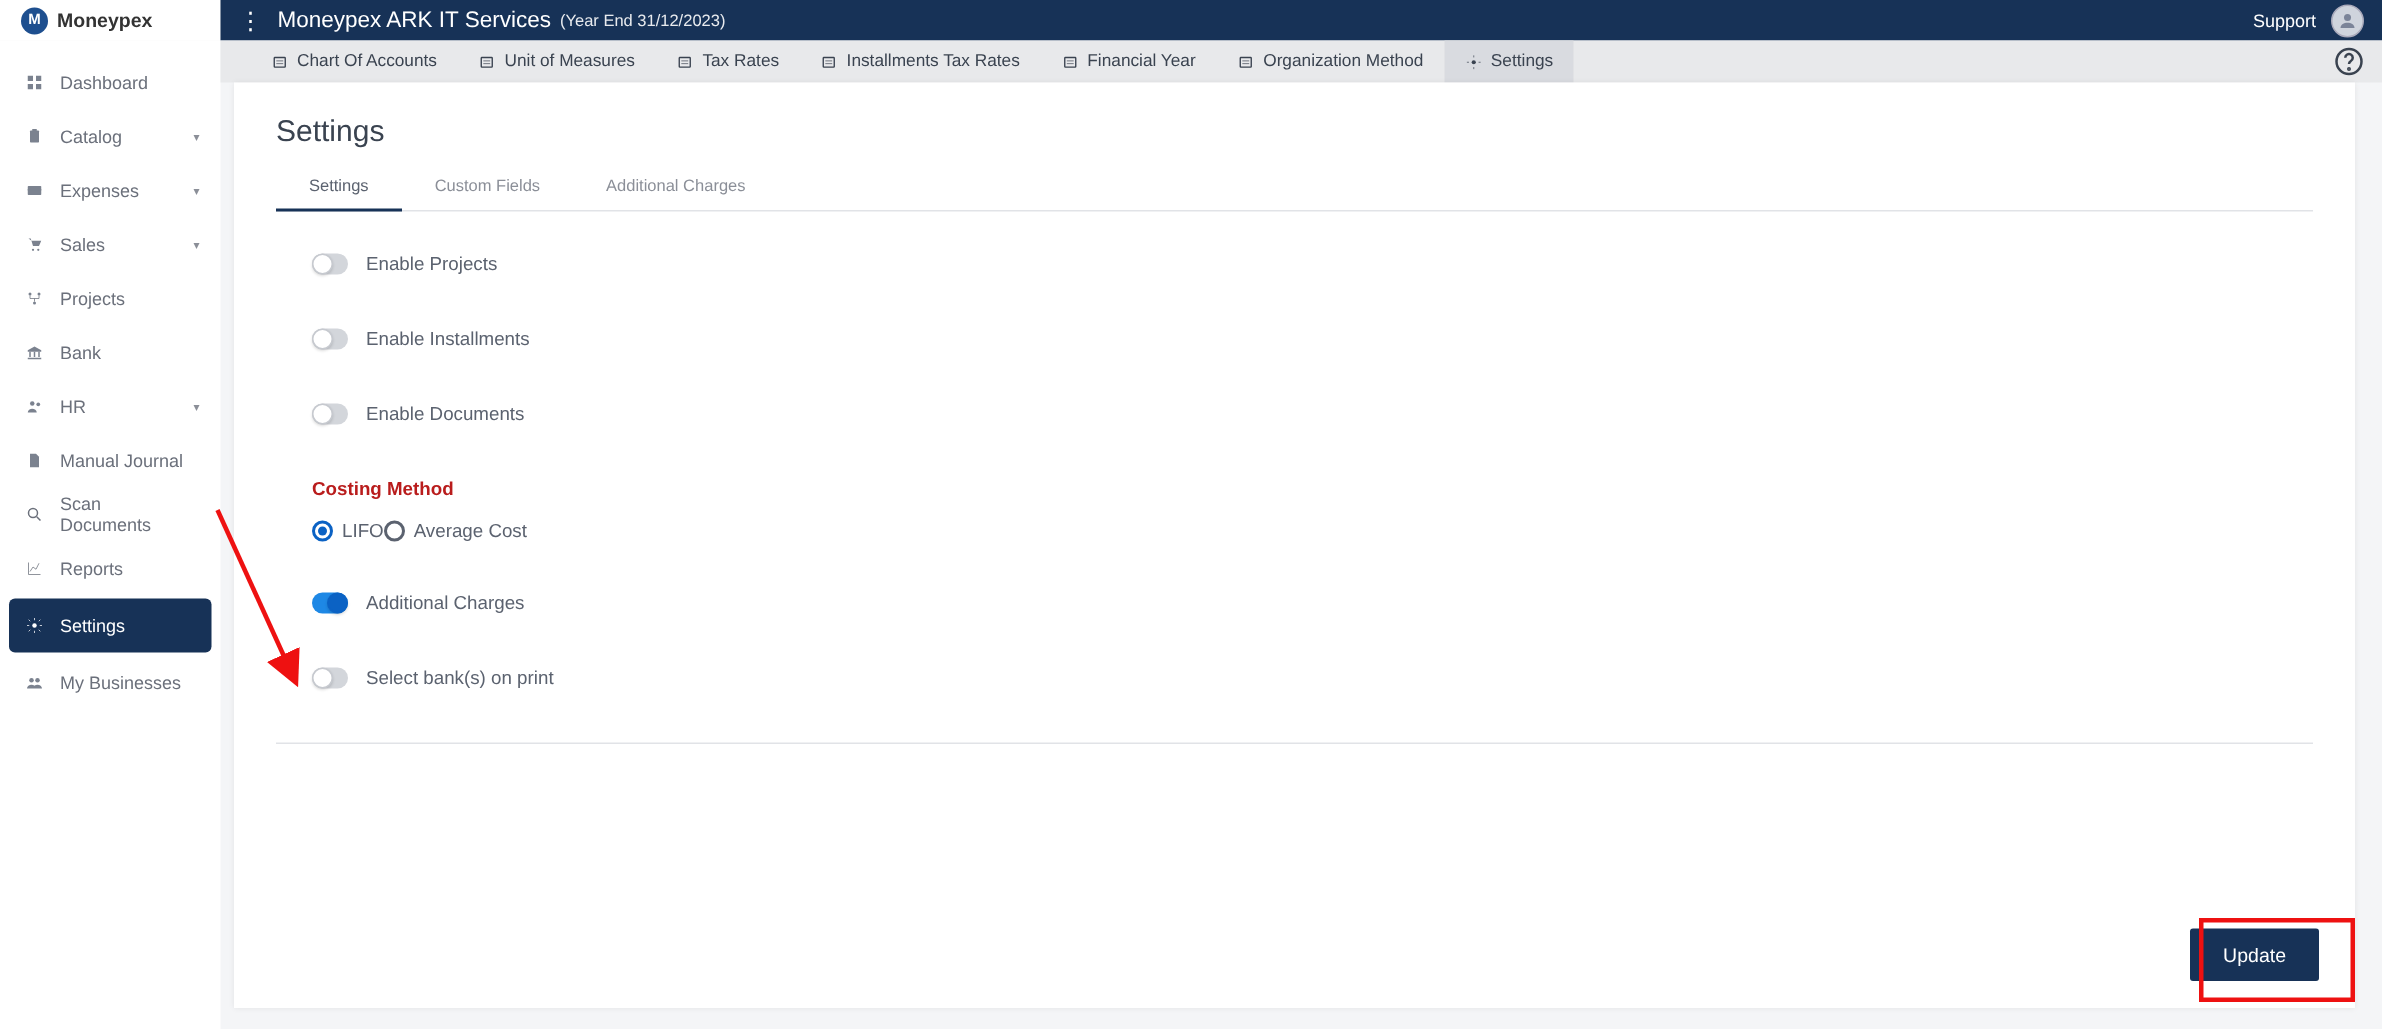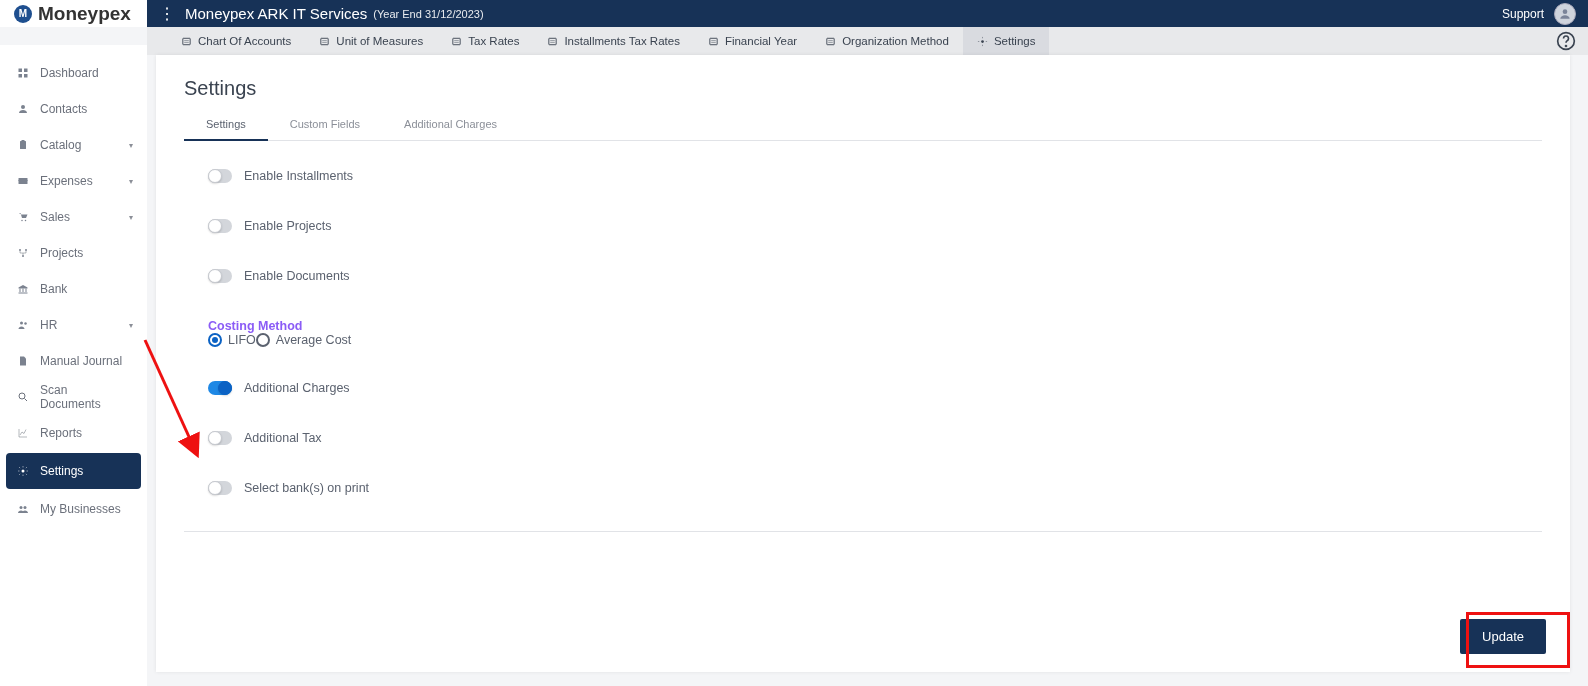--- a/index.html
+++ b/index.html
@@ -12,24 +12,24 @@
   .topbar .yearend { font-size:11px; margin-left:6px; opacity:0.9; }
   .topbar .spacer { flex:1; }
   .topbar .support { font-size:12px; margin-right:10px; }
   .avatar { width:22px; height:22px; border-radius:50%; background:#cfd4dd; border:1px solid #aab; display:flex; align-items:center; justify-content:center; }
   .avatar svg { width:14px; height:14px; fill:#7b8499; }
 
   
   .logo-row { position:absolute; left:0; top:0; width:147px; height:27px; background:#fff; display:flex; align-items:center; padding-left:14px; }
   .logo-row .logo-icon { width:18px; height:18px; border-radius:50%; background:#1e4f8f; display:flex; align-items:center; justify-content:center; margin-right:6px; }
   .logo-row .logo-icon span { color:#fff; font-size:10px; font-weight:bold; }
-  .logo-row .logo-text { font-size:19px; font-weight:600; color:#333; }
-
-  
-  .sidebar { position:absolute; left:0; top:45px; bottom:0; width:147px; background:#fff; padding-top:10px; }
+  .logo-row .logo-text { font-size:13px; font-weight:600; color:#333; }
+
+  
+  .sidebar { position:absolute; left:0; top:27px; bottom:0; width:147px; background:#fff; padding-top:10px; }
   .side-item { display:flex; align-items:center; height:36px; padding:0 16px; color:#6b707b; font-size:12px; cursor:pointer; position:relative; }
   .side-item .ic { width:14px; margin-right:10px; fill:#7b828f; display:inline-flex; align-items:center; justify-content:center; }
   .side-item .caret { position:absolute; right:14px; font-size:8px; color:#8b8f98; }
   .side-item.active { background:#173257; color:#fff; border-radius:4px; margin:2px 6px; padding:0 10px; }
   .side-item.active .ic { fill:#fff; }
 
   
   .toolbar { position:absolute; left:147px; top:27px; right:0; height:28px; background:#e8e9eb; display:flex; align-items:center; padding-left:20px; }
   .tool-item { display:flex; align-items:center; height:100%; padding:0 14px; font-size:11.5px; color:#3a4350; cursor:pointer; }
   .tool-item .ti { margin-right:6px; display:inline-flex; }
@@ -45,21 +45,21 @@
   .sub-tab.active::after { content:""; position:absolute; left:0; right:0; bottom:-1px; height:2px; background:#173257; }
 
   .form-area { padding:28px 0 0 24px; }
   .toggle-row { display:flex; align-items:center; margin-bottom:36px; }
   .toggle { position:relative; width:24px; height:14px; border-radius:8px; background:#d3d6db; margin-right:12px; cursor:pointer; }
   .toggle .knob { position:absolute; width:14px; height:14px; border-radius:50%; background:#fff; border:1px solid #c6c9cf; top:0; left:0; box-shadow:0 1px 2px rgba(0,0,0,0.15); }
   .toggle.on { background:#1e88e5; }
   .toggle.on .knob { left:10px; background:#0b62c4; border-color:#0b62c4; }
   .toggle-row .lbl { font-size:12.5px; color:#5b626f; }
 
-  .section-label { font-size:12.5px; font-weight:600; color:#8b5cf6; }
+  .section-label { font-size:12.5px; font-weight:600; color:#b91c1c; margin-bottom:14px; }
   .radio-row { display:flex; align-items:center; margin-bottom:34px; }
   .radio-item { display:flex; align-items:center; gap:6px; font-size:12.5px; color:#5b626f; cursor:pointer; }
   .radio-outer { width:14px; height:14px; border:2px solid #5b626f; border-radius:50%; display:flex; align-items:center; justify-content:center; }
   .radio-item.selected .radio-outer { border-color:#0b62c4; }
   .radio-item.selected .radio-inner { width:6px; height:6px; background:#0b62c4; border-radius:50%; }
 
   .divider { border-top:1px solid #e1e3e7; margin-top:6px; }
 
   .update-btn-wrap { position:absolute; right:24px; bottom:18px; }
   .update-btn { background:#173257; color:#fff; border:none; padding:10px 22px; font-size:13px; border-radius:2px; cursor:pointer; }
@@ -101,29 +101,20 @@
           <rect x="14" y="3" width="7" height="7"></rect>
           <rect x="3" y="14" width="7" height="7"></rect>
           <rect x="14" y="14" width="7" height="7"></rect>
         </svg>
       </span>
       <span>Dashboard</span>
     </div>
     <div class="side-item">
       <span class="ic">
         <svg width="12" height="12" viewBox="0 0 24 24">
-          <circle cx="12" cy="8" r="4"></circle>
-          <path d="M4 20c0-4 4-6 8-6s8 2 8 6"></path>
-        </svg>
-      </span>
-      <span>Contacts</span>
-    </div>
-    <div class="side-item">
-      <span class="ic">
-        <svg width="12" height="12" viewBox="0 0 24 24">
           <rect x="6" y="4" width="12" height="16" rx="1"></rect>
           <rect x="9" y="2" width="6" height="4"></rect>
         </svg>
       </span>
       <span>Catalog</span>
       <span class="caret">▾</span>
     </div>
     <div class="side-item">
       <span class="ic">
         <svg width="12" height="12" viewBox="0 0 24 24">
@@ -312,27 +303,27 @@
       <div class="sub-tab">Custom Fields</div>
       <div class="sub-tab">Additional Charges</div>
     </div>
 
   <div class="form-area">
     <div id="toggles1">
         <div class="toggle-row">
           <div class="toggle">
             <div class="knob"></div>
           </div>
+          <span class="lbl">Enable Projects</span>
+        </div>
+        <div class="toggle-row">
+          <div class="toggle">
+            <div class="knob"></div>
+          </div>
           <span class="lbl">Enable Installments</span>
-        </div>
-        <div class="toggle-row">
-          <div class="toggle">
-            <div class="knob"></div>
-          </div>
-          <span class="lbl">Enable Projects</span>
         </div>
         <div class="toggle-row">
           <div class="toggle">
             <div class="knob"></div>
           </div>
           <span class="lbl">Enable Documents</span>
         </div>
       </div>
 
     <div class="section-label">Costing Method</div>
@@ -350,26 +341,20 @@
           <span>Average Cost</span>
         </div>
       </div>
 
     <div id="toggles2">
         <div class="toggle-row">
           <div class="toggle on">
             <div class="knob"></div>
           </div>
           <span class="lbl">Additional Charges</span>
-        </div>
-        <div class="toggle-row">
-          <div class="toggle">
-            <div class="knob"></div>
-          </div>
-          <span class="lbl">Additional Tax</span>
         </div>
         <div class="toggle-row">
           <div class="toggle">
             <div class="knob"></div>
           </div>
           <span class="lbl">Select bank(s) on print</span>
         </div>
       </div>
   </div>
 

